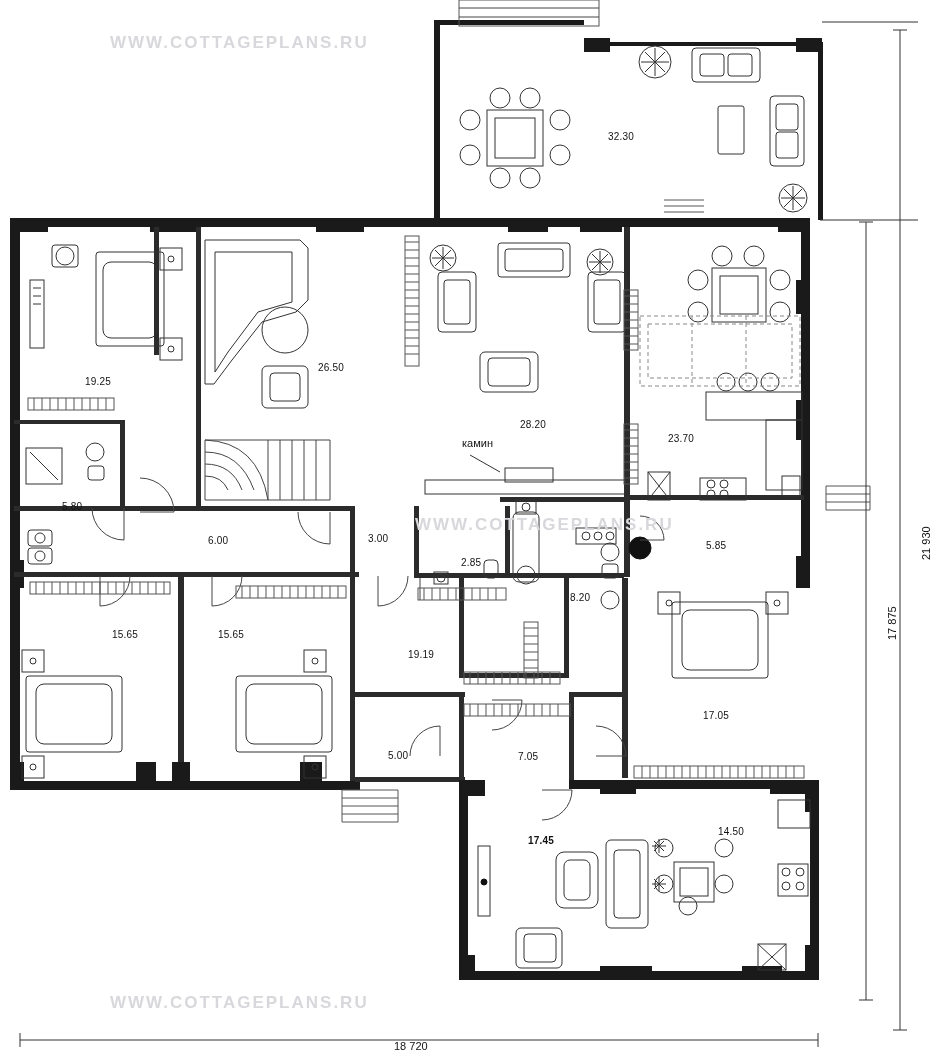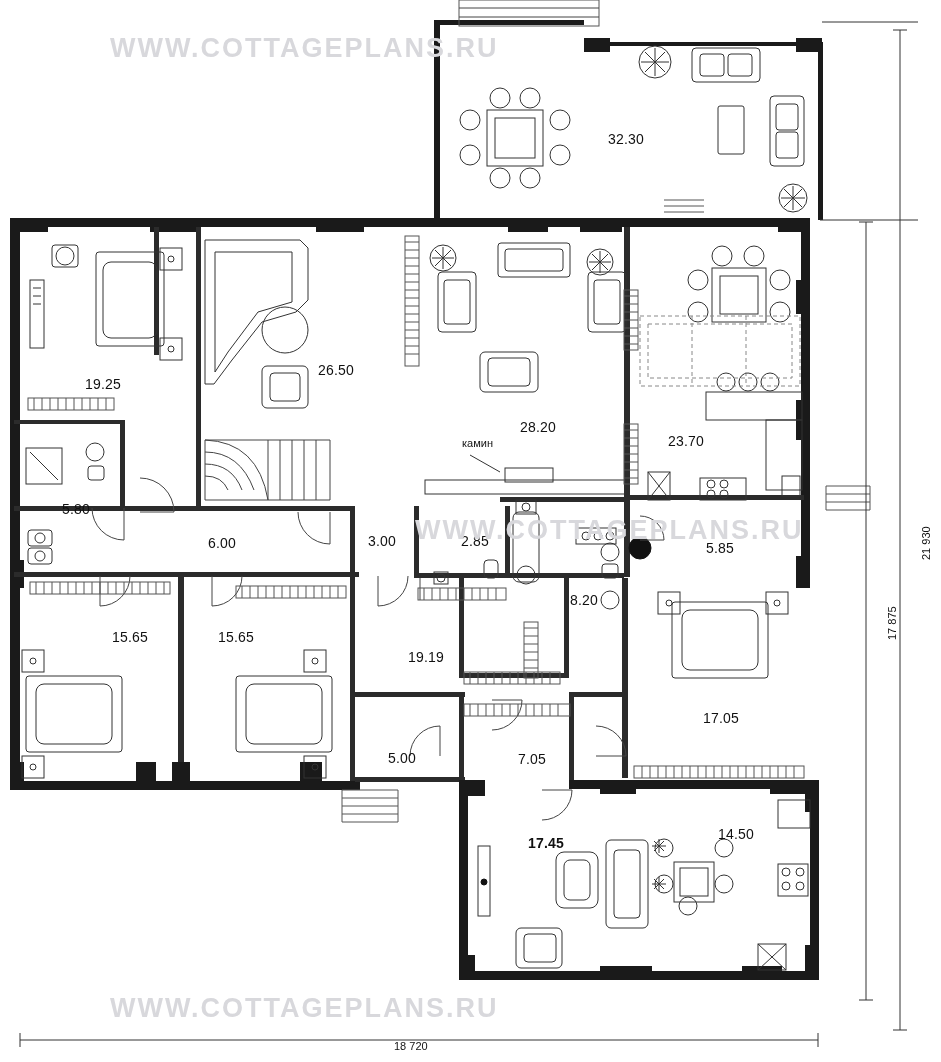--- a/index.html
+++ b/index.html
@@ -1,25 +1,25 @@
 <!DOCTYPE html>
 <html><head>
 <meta charset="utf-8">
 <style>
   html,body{margin:0;padding:0;background:#ffffff;}
   body{width:941px;height:1062px;position:relative;overflow:hidden;
        font-family:"Liberation Sans", sans-serif;color:#111;}
   .plan{position:absolute;left:0;top:0;width:941px;height:1062px;}
   .wall{position:absolute;background:#1a1a1a;}
   .wall.thin{background:#2b2b2b;}
-  .area{position:absolute;font-size:14px;color:#111;letter-spacing:.2px;white-space:nowrap;}
+  .area{position:absolute;font-size:10px;color:#111;letter-spacing:.2px;white-space:nowrap;}
   .label{position:absolute;font-size:11px;color:#111;white-space:nowrap;}
   .dim{position:absolute;font-size:11px;color:#111;white-space:nowrap;}
   .dim.vert{transform-origin:0 0;transform:rotate(-90deg);}
-  .wm{position:absolute;font-size:27px;font-weight:bold;color:#d8d8dc;
+  .wm{position:absolute;font-size:17px;font-weight:bold;color:#d8d8dc;
       letter-spacing:2px;white-space:nowrap;user-select:none;}
   svg.ov{position:absolute;left:0;top:0;width:941px;height:1062px;pointer-events:none;}
 </style>
 </head>
 <body>
 
 <div class="plan">
 
   <div class="wall" style="left:434px;top:20px;width:6px;height:200px;"></div>
   <div class="wall" style="left:434px;top:20px;width:150px;height:5px;"></div>
@@ -362,21 +362,21 @@
   </svg>
 
   <div class="area" style="left:608px;top:131px;">32.30</div>
   <div class="area" style="left:85px;top:376px;">19.25</div>
   <div class="area" style="left:318px;top:362px;">26.50</div>
   <div class="area" style="left:520px;top:419px;">28.20</div>
   <div class="area" style="left:668px;top:433px;">23.70</div>
   <div class="area" style="left:62px;top:501px;text-align:right;">5.80</div>
   <div class="area" style="left:208px;top:535px;">6.00</div>
   <div class="area" style="left:368px;top:533px;">3.00</div>
-  <div class="area" style="left:461px;top:533px;text-align:right;">2.85</div>
+  <div class="area" style="left:461px;top:557px;text-align:right;">2.85</div>
   <div class="area" style="left:706px;top:540px;">5.85</div>
   <div class="area" style="left:570px;top:592px;">8.20</div>
   <div class="area" style="left:112px;top:629px;">15.65</div>
   <div class="area" style="left:218px;top:629px;">15.65</div>
   <div class="area" style="left:408px;top:649px;">19.19</div>
   <div class="area" style="left:703px;top:710px;">17.05</div>
   <div class="area" style="left:388px;top:750px;">5.00</div>
   <div class="area" style="left:518px;top:751px;">7.05</div>
   <div class="area" style="left:528px;top:835px;font-weight:bold;">17.45</div>
   <div class="area" style="left:718px;top:826px;">14.50</div>

